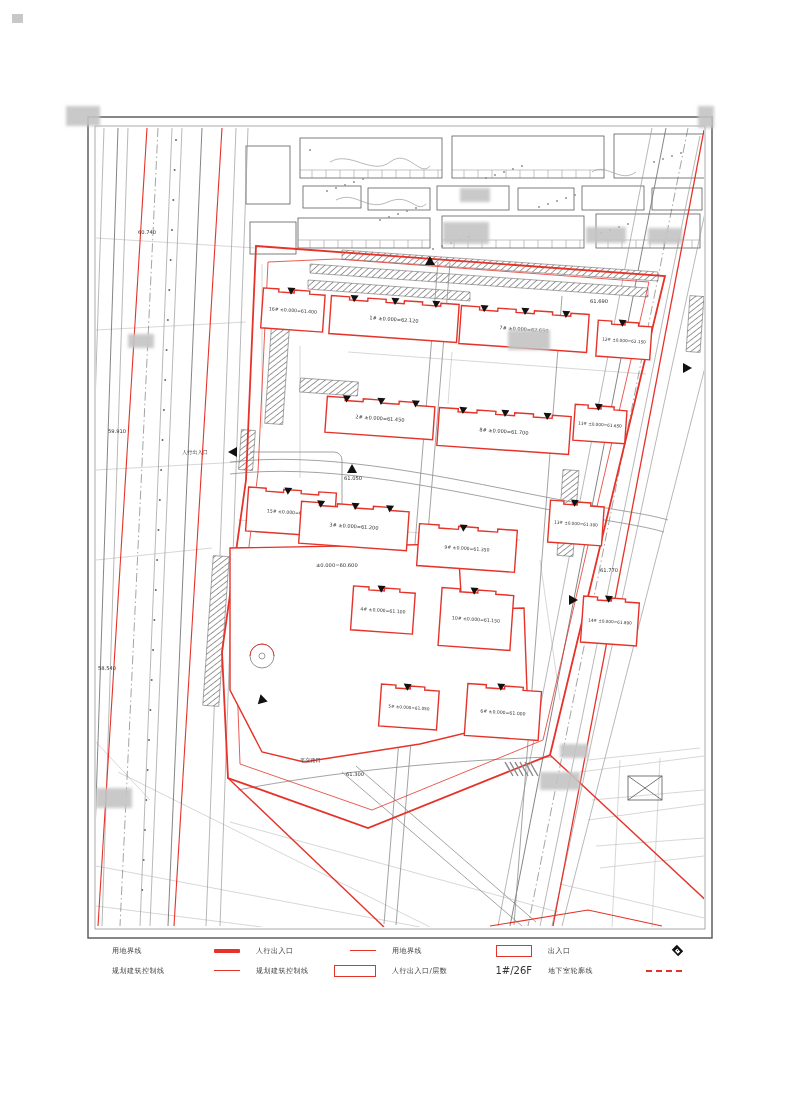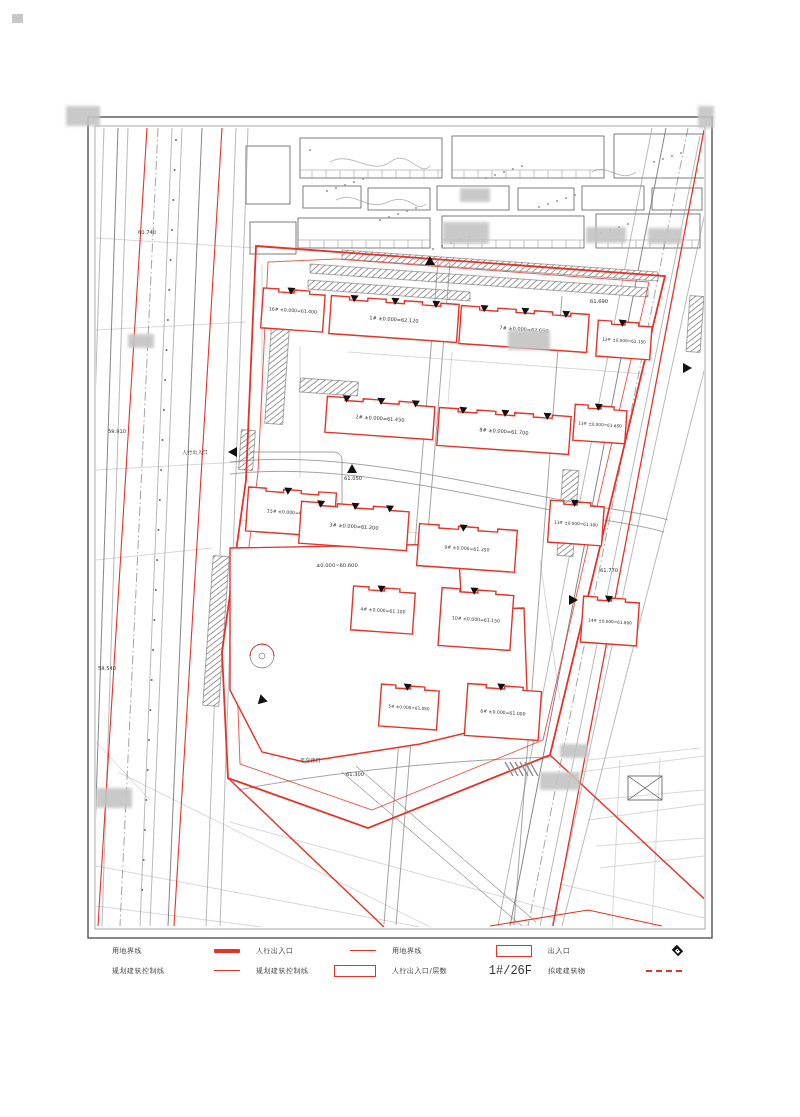--- a/index.html
+++ b/index.html
@@ -13,21 +13,21 @@
   .legend{position:absolute;left:112px;top:942px;width:600px;display:grid;
           grid-template-columns:144px 136px 156px 150px;row-gap:3px;}
   .legend-item{display:flex;align-items:center;height:17px;padding-right:16px;
                justify-content:space-between;gap:12px;}
   .lg-label{font-size:7px;color:#3a3a3a;filter:blur(.45px);white-space:nowrap;letter-spacing:.5px;}
   .sym-thick{width:26px;height:4px;background:#e5332a;border-radius:1px;flex:none;}
   .sym-thin{width:26px;height:1.8px;background:#e5332a;flex:none;}
   .sym-rect{width:34px;height:10px;border:1.8px solid #e5332a;flex:none;background:#fff;}
   .sym-rect-thin{width:40px;height:10px;border:1px solid #e5332a;flex:none;background:#fff;}
   .sym-dash{width:36px;height:0;border-top:2px dashed #e5332a;flex:none;}
-  .sym-text{font-size:12px;color:#333;filter:blur(.35px);flex:none;font-family:Liberation Mono, monospace;}
+  .sym-text{font-size:10px;color:#333;filter:blur(.35px);flex:none;}
   .sym-diamond{position:relative;width:9px;height:9px;flex:none;transform:rotate(45deg) scaleY(.8);
                background:#111;}
   .sym-diamond .di-in{position:absolute;left:2.5px;top:2.5px;width:4px;height:4px;background:#fff;}
   .sym-diamond .di-dot{position:absolute;left:3.8px;top:3.8px;width:1.6px;height:1.6px;background:#111;}
 </style>
 </head>
 <body>
 
 <div class="page">
 
@@ -434,18 +434,18 @@
   </div>
   <div class="legend-item">
     <span class="lg-label">规划建筑控制线</span>
     <span class="sym-rect-thin"></span>
   </div>
   <div class="legend-item">
     <span class="lg-label">人行出入口/层数</span>
     <span class="sym-text">1#/26F</span>
   </div>
   <div class="legend-item">
-    <span class="lg-label">拟建建筑物</span>
+    <span class="lg-label">地下室轮廓线</span>
     <span class="sym-dash"></span>
   </div>
 </div>
 
 </div>
 
 </body></html>

